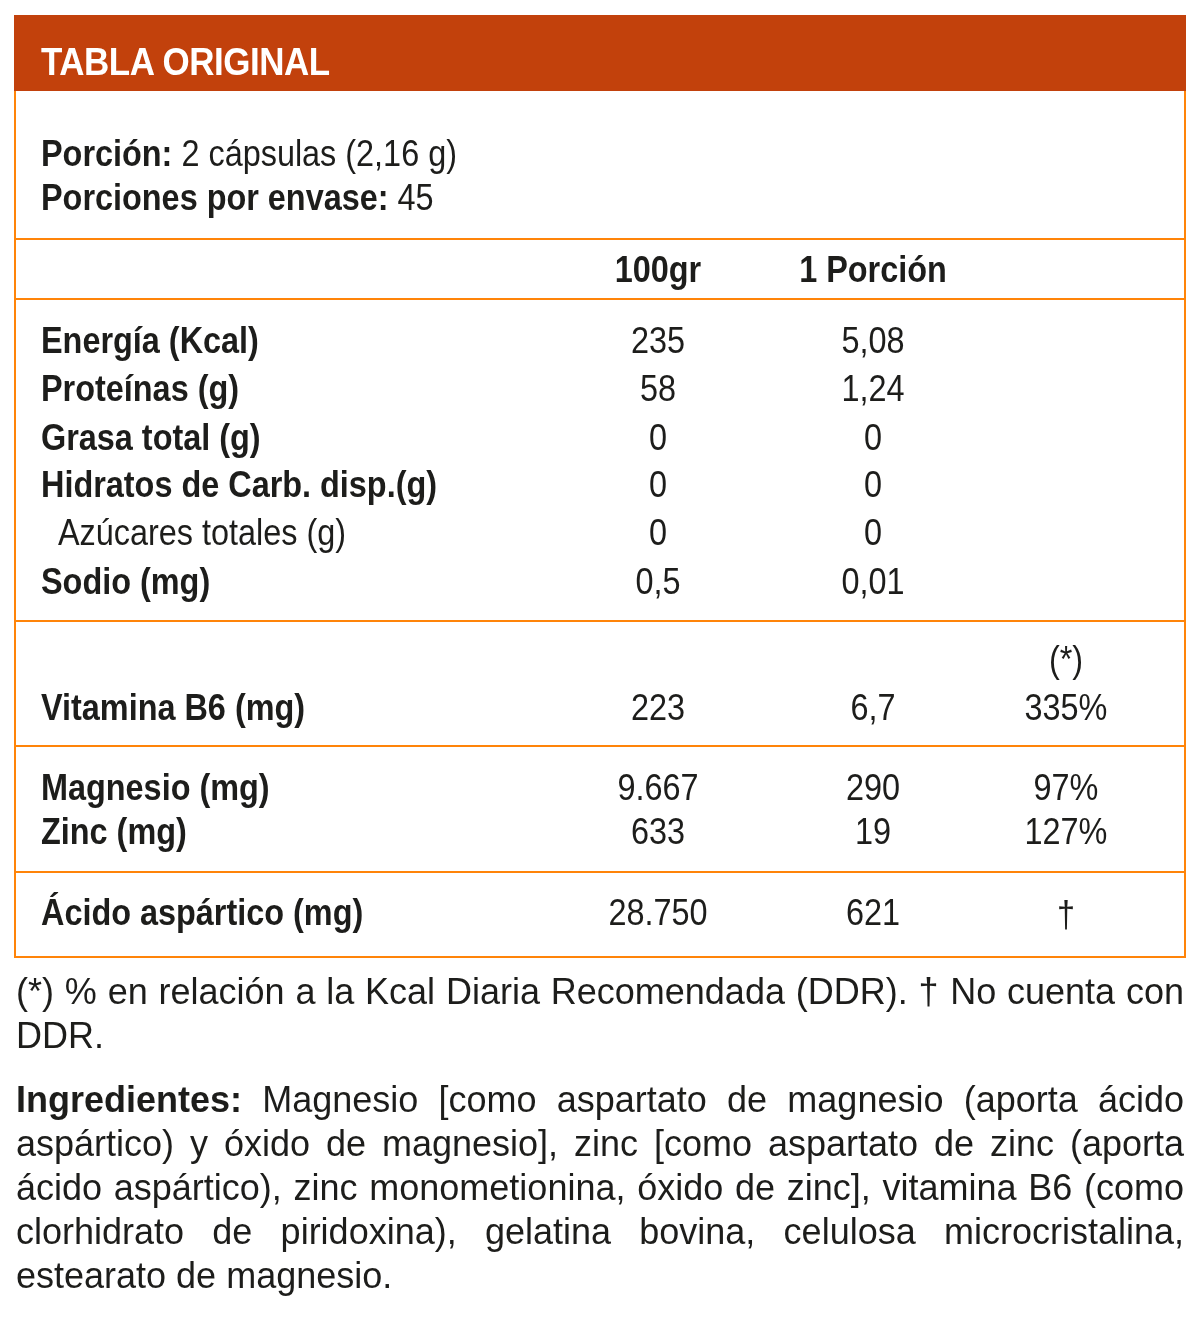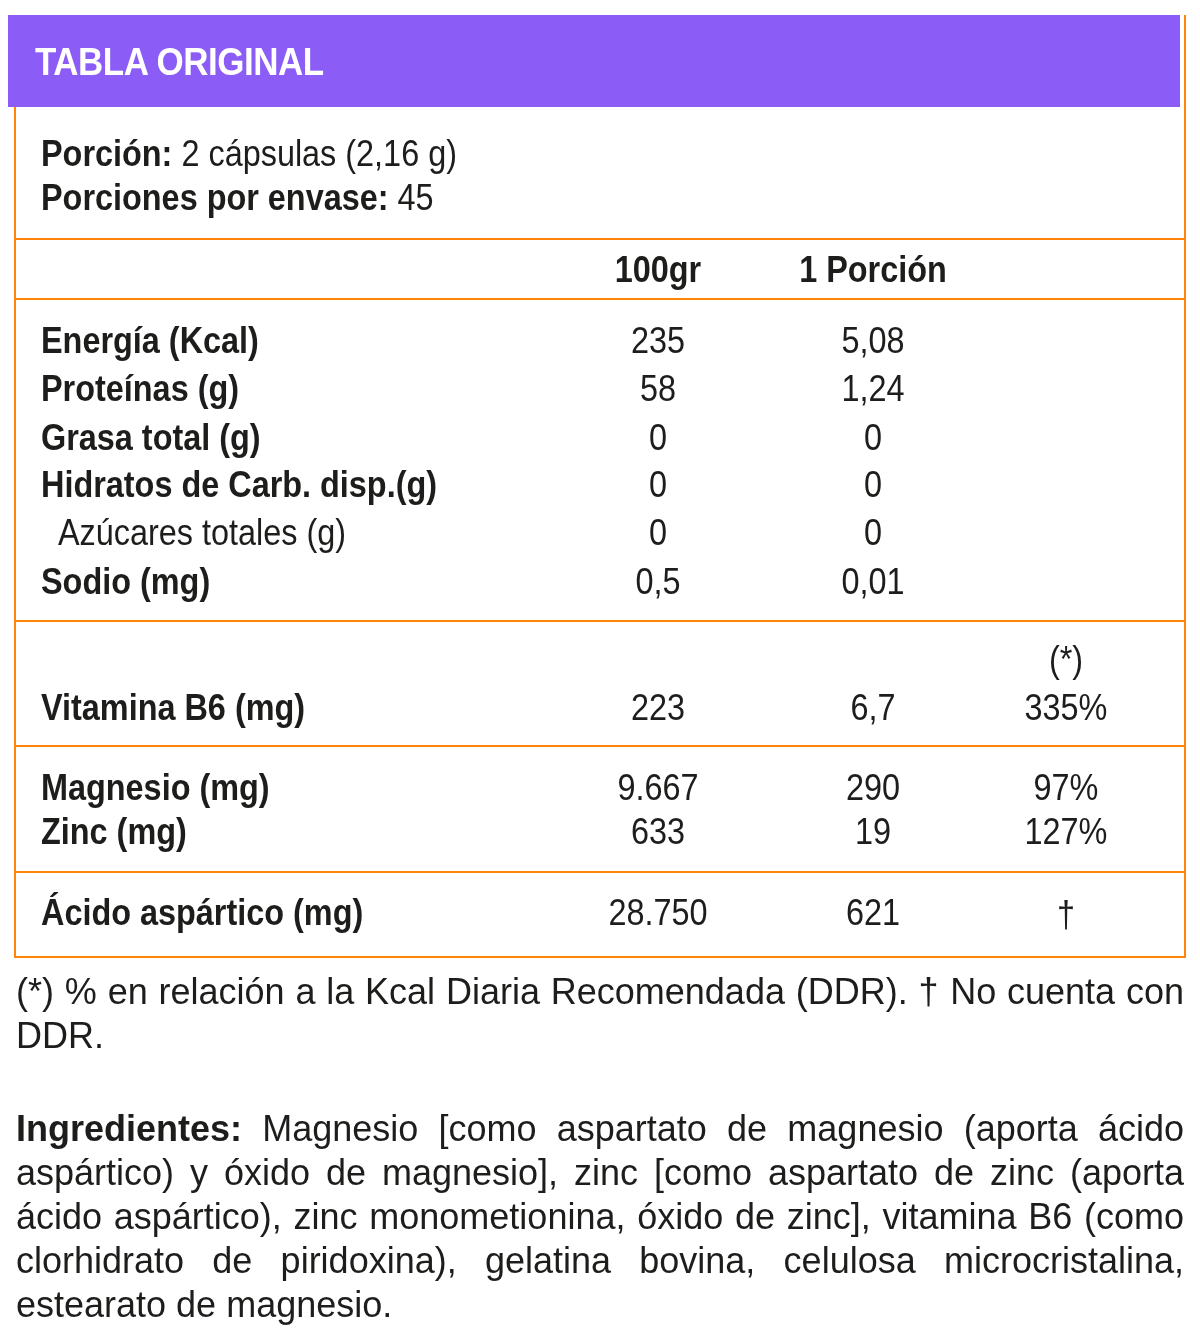--- a/index.html
+++ b/index.html
@@ -1,36 +1,36 @@
 <!DOCTYPE html>
 <html><head>
 <meta charset="utf-8">
 <style>
   html, body { margin: 0; padding: 0; background: #ffffff; }
   body { width: 1200px; height: 1336px; position: relative; overflow: hidden;
          font-family: "Liberation Sans", sans-serif; color: #1d1d1b; }
   .panel { position: absolute; left: 14px; top: 15px; width: 1172px; height: 943px;
            box-sizing: border-box; border: 2px solid #ff8409; border-top: none; }
-  .header { position: absolute; left: 8px; top: 15px; width: 1172px; height: 92px;
-            background: #8b5cf6; box-sizing: border-box; }
+  .header { position: absolute; left: 14px; top: 15px; width: 1172px; height: 76px;
+            background: #c2410c; box-sizing: border-box; }
   .header-title { position: absolute; left: 27px; top: 26px; font-size: 38px; font-weight: bold;
                   color: #ffffff; letter-spacing: -0.5px; transform: scaleX(0.92); transform-origin: left top; }
   .hline { position: absolute; left: 14px; width: 1172px; height: 2px; background: #ff8409; }
   .txt { position: absolute; white-space: nowrap; font-size: 36px; line-height: 44px;
          transform: scaleX(0.9); transform-origin: left top; }
   .b { font-weight: bold; }
   .n { font-weight: normal; }
   .num { position: absolute; white-space: nowrap; font-size: 36px; line-height: 44px;
          width: 200px; text-align: center; transform: scaleX(0.9); }
   .c1 { left: 558px; }
   .c2 { left: 773px; }
   .c3 { left: 966px; }
   .para { position: absolute; left: 16px; width: 1168px; font-size: 36px; line-height: 44px;
           text-align: justify; }
-  .ingr { word-spacing: 0px; margin-top: 29px; }
+  .ingr { word-spacing: 0px; }
 </style>
 </head>
 <body>
 
 <div class="panel"></div>
 
 <div class="header">
   <div class="header-title">TABLA ORIGINAL</div>
 </div>
 

